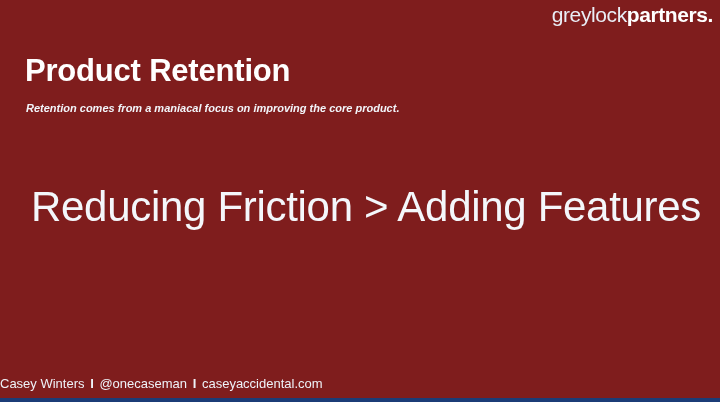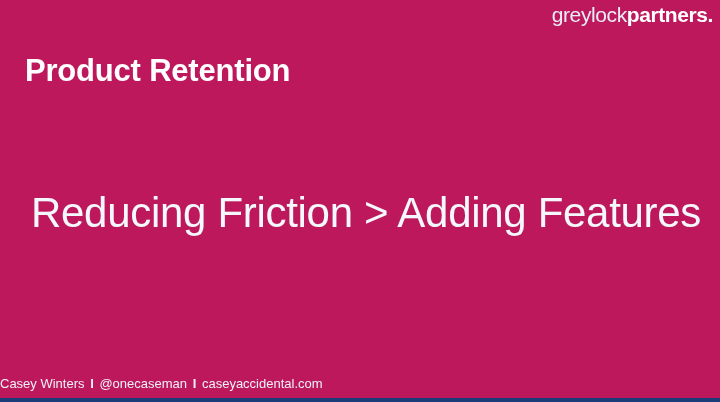--- a/index.html
+++ b/index.html
@@ -7,21 +7,21 @@
     padding: 0;
     background: #16315c;
   }
   body {
     font-family: "Liberation Sans", sans-serif;
   }
   .slide {
     position: relative;
     width: 720px;
     height: 402px;
-    background: #be185d;
+    background: #7f1d1d;
     overflow: hidden;
     box-sizing: border-box;
     padding-left: 34px;
   }
   .bottom-band {
     position: absolute;
     left: 0;
     right: 0;
     bottom: 0;
     height: 4px;
@@ -63,21 +63,21 @@
     font-size: 11px;
     font-weight: 700;
     font-style: italic;
     line-height: 1.3;
     color: #f2f5fa;
     white-space: nowrap;
   }
   .headline {
     position: absolute;
     left: 31px;
-    top: 190px;
+    top: 184px;
     font-size: 42px;
     font-weight: 400;
     line-height: 1.1;
     letter-spacing: -0.3px;
     color: #f4f7fb;
     white-space: nowrap;
   }
   .footer-credit {
     position: absolute;
     left: 0;
@@ -99,20 +99,21 @@
 <body>
 
 <div class="slide">
 
   <div class="brand-logo">
     <span class="brand-light">greylock</span><span class="brand-bold">partners.</span>
   </div>
 
   <div class="slide-title">Product Retention</div>
 
+  <div class="slide-subtitle">Retention comes from a maniacal focus on improving the core product.</div>
 
   <div class="headline">Reducing Friction &gt; Adding Features</div>
 
   <div class="footer-credit">
     <span>Casey Winters</span>
     <span class="sep">I</span>
     <span>@onecaseman</span>
     <span class="sep">I</span>
     <span>caseyaccidental.com</span>
   </div>

